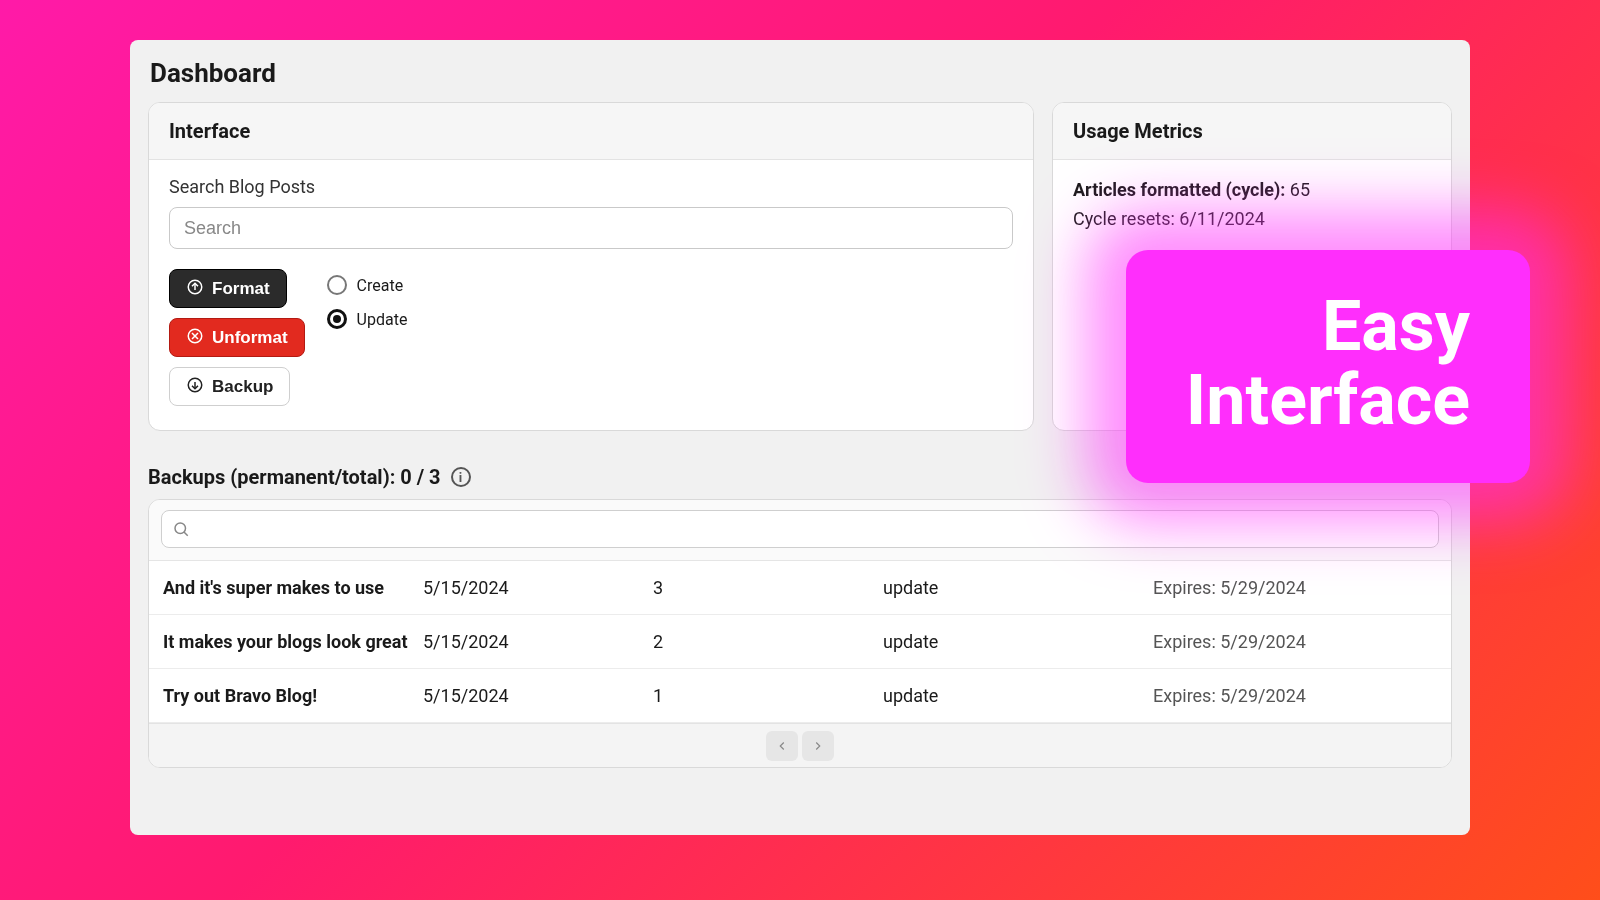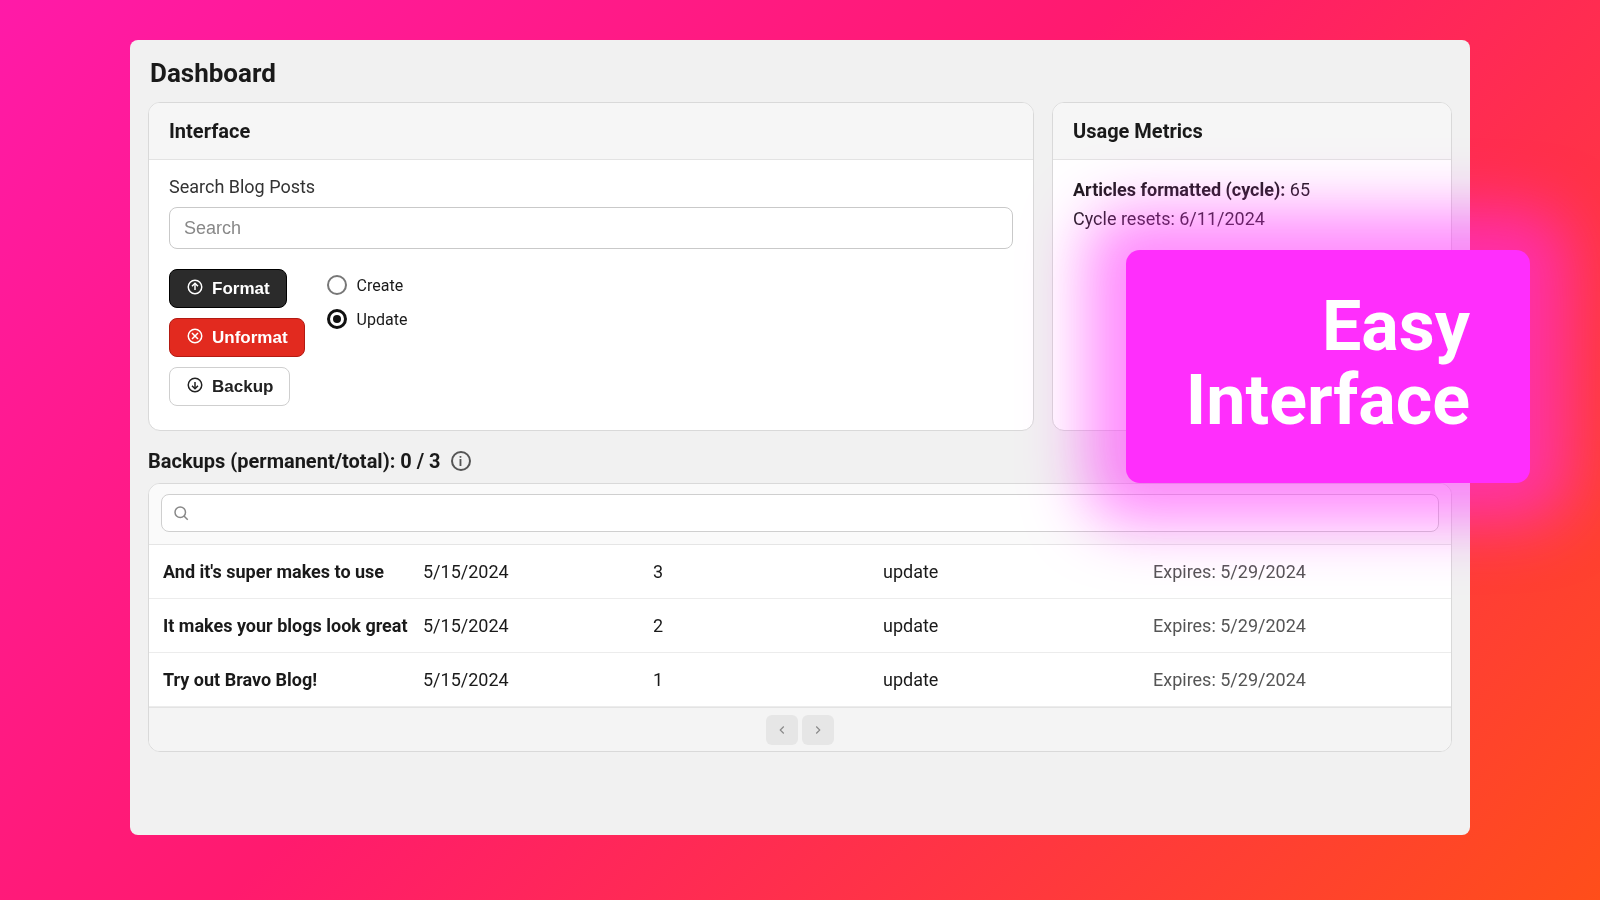--- a/index.html
+++ b/index.html
@@ -74,21 +74,21 @@
   .radio-circle {
     width: 20px; height: 20px; border-radius: 50%;
     border: 2px solid #777; display: inline-flex; align-items: center; justify-content: center;
   }
   .radio-circle.sel { border-color: #111; border-width: 3px; }
   .radio-circle.sel::after { content: ""; width: 8px; height: 8px; background: #111; border-radius: 50%; }
   .metrics-body p { font-size: 18px; line-height: 1.6; }
   .metrics-body strong { font-weight: 700; }
 
   .backups {
-    margin: 12px 18px 0 18px;
+    margin: 28px 18px 0 18px;
     display: flex; flex-direction: column;
     flex: 1;
     min-height: 0;
   }
   .backups-title { display: flex; align-items: center; gap: 10px; font-size: 20px; font-weight: 700; padding: 6px 0 10px 0; }
   .info-icon {
     width: 20px; height: 20px; border: 2px solid #555; border-radius: 50%;
     display: inline-flex; align-items: center; justify-content: center;
     font-size: 13px; font-weight: 700; color: #555;
   }
@@ -139,21 +139,21 @@
   }
   .callout {
     position: absolute;
     right: 70px; top: 250px;
     background: #ff2efc;
     color: #fff;
     font-weight: 700;
     font-size: 70px;
     line-height: 1.05;
     padding: 40px 60px 46px 60px;
-    border-radius: 14px;
+    border-radius: 22px;
     text-align: right;
     box-shadow: 0 0 60px 40px rgba(255,46,252,0.55);
   }
 </style>
 </head>
 <body>
 
 <div class="app">
   <div class="app-header">
     <h1>Dashboard</h1>

